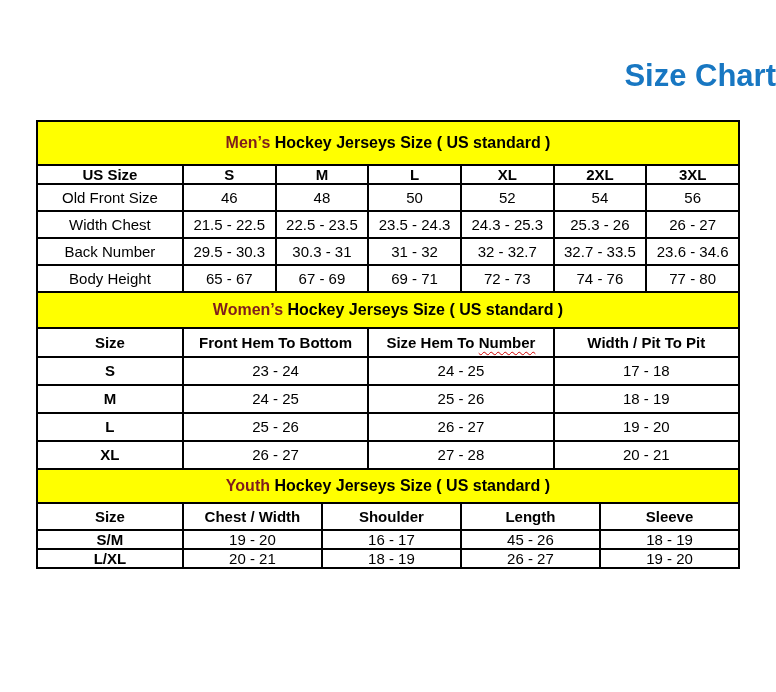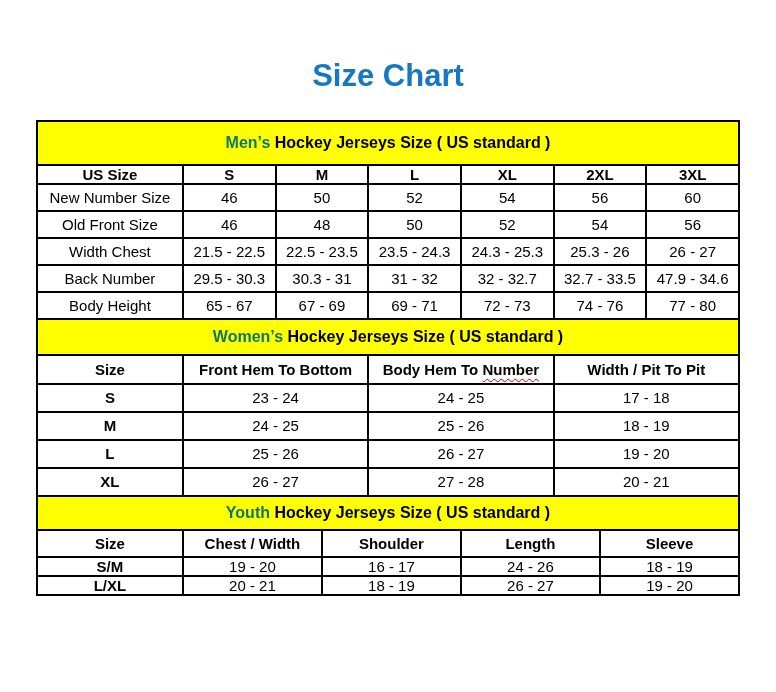--- a/index.html
+++ b/index.html
@@ -6,21 +6,21 @@
     margin: 0;
     padding: 0;
     background: #ffffff;
     width: 776px;
     height: 692px;
     overflow: hidden;
     font-family: "Liberation Sans", "DejaVu Sans", sans-serif;
   }
   .page-title {
     margin: 58px 0 0 0;
-    text-align: center;
+    text-align: right;
     color: #1877c2;
     font-size: 31px;
     font-weight: bold;
     line-height: 1.15;
   }
   table.size-chart {
     border-collapse: collapse;
     table-layout: fixed;
     width: 702px;
     margin: 26px auto 0 auto;
@@ -37,21 +37,21 @@
     overflow: hidden;
     white-space: nowrap;
   }
   th { font-weight: bold; }
   td { font-weight: normal; }
   td.band {
     background: #ffff00;
     font-weight: bold;
     font-size: 16px;
   }
-  td.band .hl { color: #0f766e; }
+  td.band .hl { color: #7f1d1d; }
   .squiggle {
     text-decoration: underline;
     text-decoration-style: wavy;
     text-decoration-color: #cc0000;
     text-decoration-thickness: 1px;
     text-underline-offset: 3px;
   }
   tr.h44 { height: 44px; }
   tr.h36 { height: 36px; }
   tr.h34 { height: 34px; margin-top: 20px; }
@@ -89,29 +89,20 @@
     <tr class="h30">
       <th>US Size</th>
       <th colspan="2">S</th>
       <th colspan="2">M</th>
       <th colspan="2">L</th>
       <th colspan="2">XL</th>
       <th colspan="2">2XL</th>
       <th colspan="2">3XL</th>
     </tr>
     <tr class="h27">
-      <td>New Number Size</td>
-      <td colspan="2">46</td>
-      <td colspan="2">50</td>
-      <td colspan="2">52</td>
-      <td colspan="2">54</td>
-      <td colspan="2">56</td>
-      <td colspan="2">60</td>
-    </tr>
-    <tr class="h27">
       <td>Old Front Size</td>
       <td colspan="2">46</td>
       <td colspan="2">48</td>
       <td colspan="2">50</td>
       <td colspan="2">52</td>
       <td colspan="2">54</td>
       <td colspan="2">56</td>
     </tr>
     <tr class="h27">
       <td>Width Chest</td>
@@ -122,39 +113,39 @@
       <td colspan="2">25.3 - 26</td>
       <td colspan="2">26 - 27</td>
     </tr>
     <tr class="h27">
       <td>Back Number</td>
       <td colspan="2">29.5 - 30.3</td>
       <td colspan="2">30.3 - 31</td>
       <td colspan="2">31 - 32</td>
       <td colspan="2">32 - 32.7</td>
       <td colspan="2">32.7 - 33.5</td>
-      <td colspan="2">47.9 - 34.6</td>
+      <td colspan="2">23.6 - 34.6</td>
     </tr>
     <tr class="h27">
       <td>Body Height</td>
       <td colspan="2">65 - 67</td>
       <td colspan="2">67 - 69</td>
       <td colspan="2">69 - 71</td>
       <td colspan="2">72 - 73</td>
       <td colspan="2">74 - 76</td>
       <td colspan="2">77 - 80</td>
     </tr>
 
     <tr class="h36">
       <td class="band" colspan="13"><span class="hl">Women’s</span><span> Hockey Jerseys Size ( US standard )</span></td>
     </tr>
     <tr class="h29">
       <th>Size</th>
       <th colspan="4">Front Hem To Bottom</th>
-      <th colspan="4"><span>Body Hem To</span> <span class="squiggle">Number</span></th>
+      <th colspan="4"><span>Size Hem To</span> <span class="squiggle">Number</span></th>
       <th colspan="4">Width / Pit To Pit</th>
     </tr>
     <tr class="h28">
       <th>S</th>
       <td colspan="4">23 - 24</td>
       <td colspan="4">24 - 25</td>
       <td colspan="4">17 - 18</td>
     </tr>
     <tr class="h28">
       <th>M</th>
@@ -182,21 +173,21 @@
       <th>Size</th>
       <th colspan="3">Chest / Width</th>
       <th colspan="3">Shoulder</th>
       <th colspan="3">Length</th>
       <th colspan="3">Sleeve</th>
     </tr>
     <tr class="h30">
       <th>S/M</th>
       <td colspan="3">19 - 20</td>
       <td colspan="3">16 - 17</td>
-      <td colspan="3">24 - 26</td>
+      <td colspan="3">45 - 26</td>
       <td colspan="3">18 - 19</td>
     </tr>
     <tr class="h30">
       <th>L/XL</th>
       <td colspan="3">20 - 21</td>
       <td colspan="3">18 - 19</td>
       <td colspan="3">26 - 27</td>
       <td colspan="3">19 - 20</td>
     </tr>
   </tbody>

